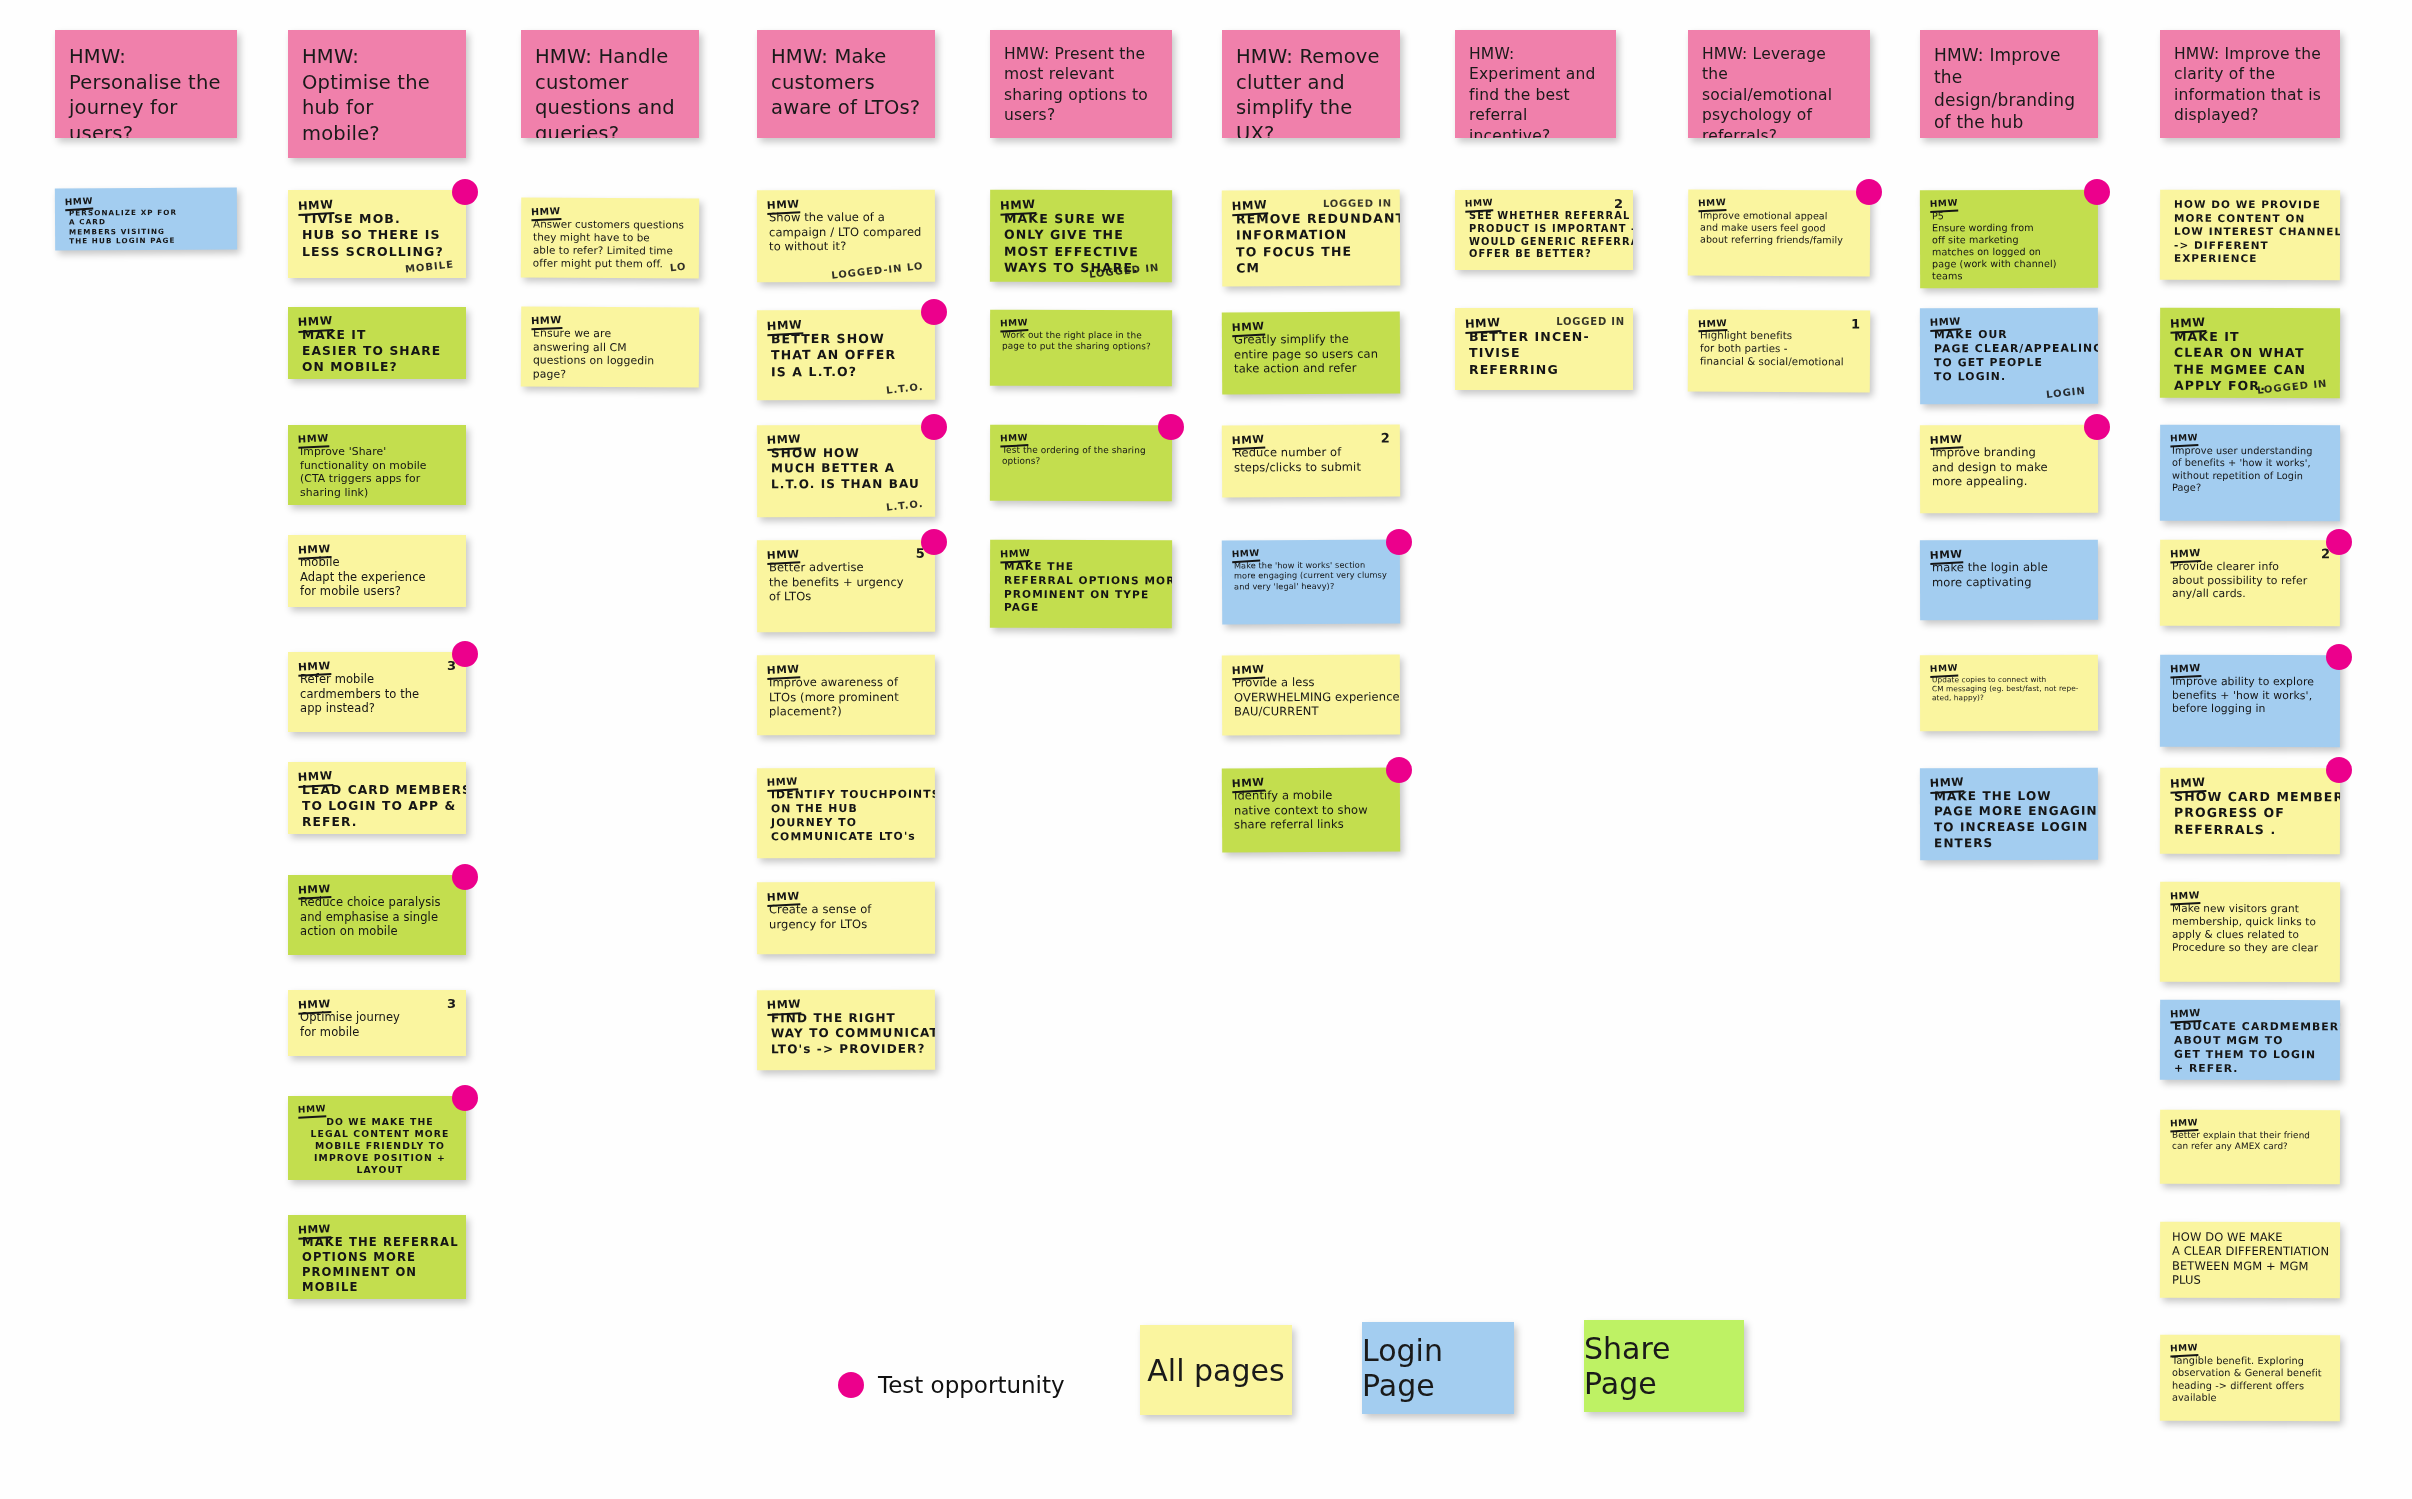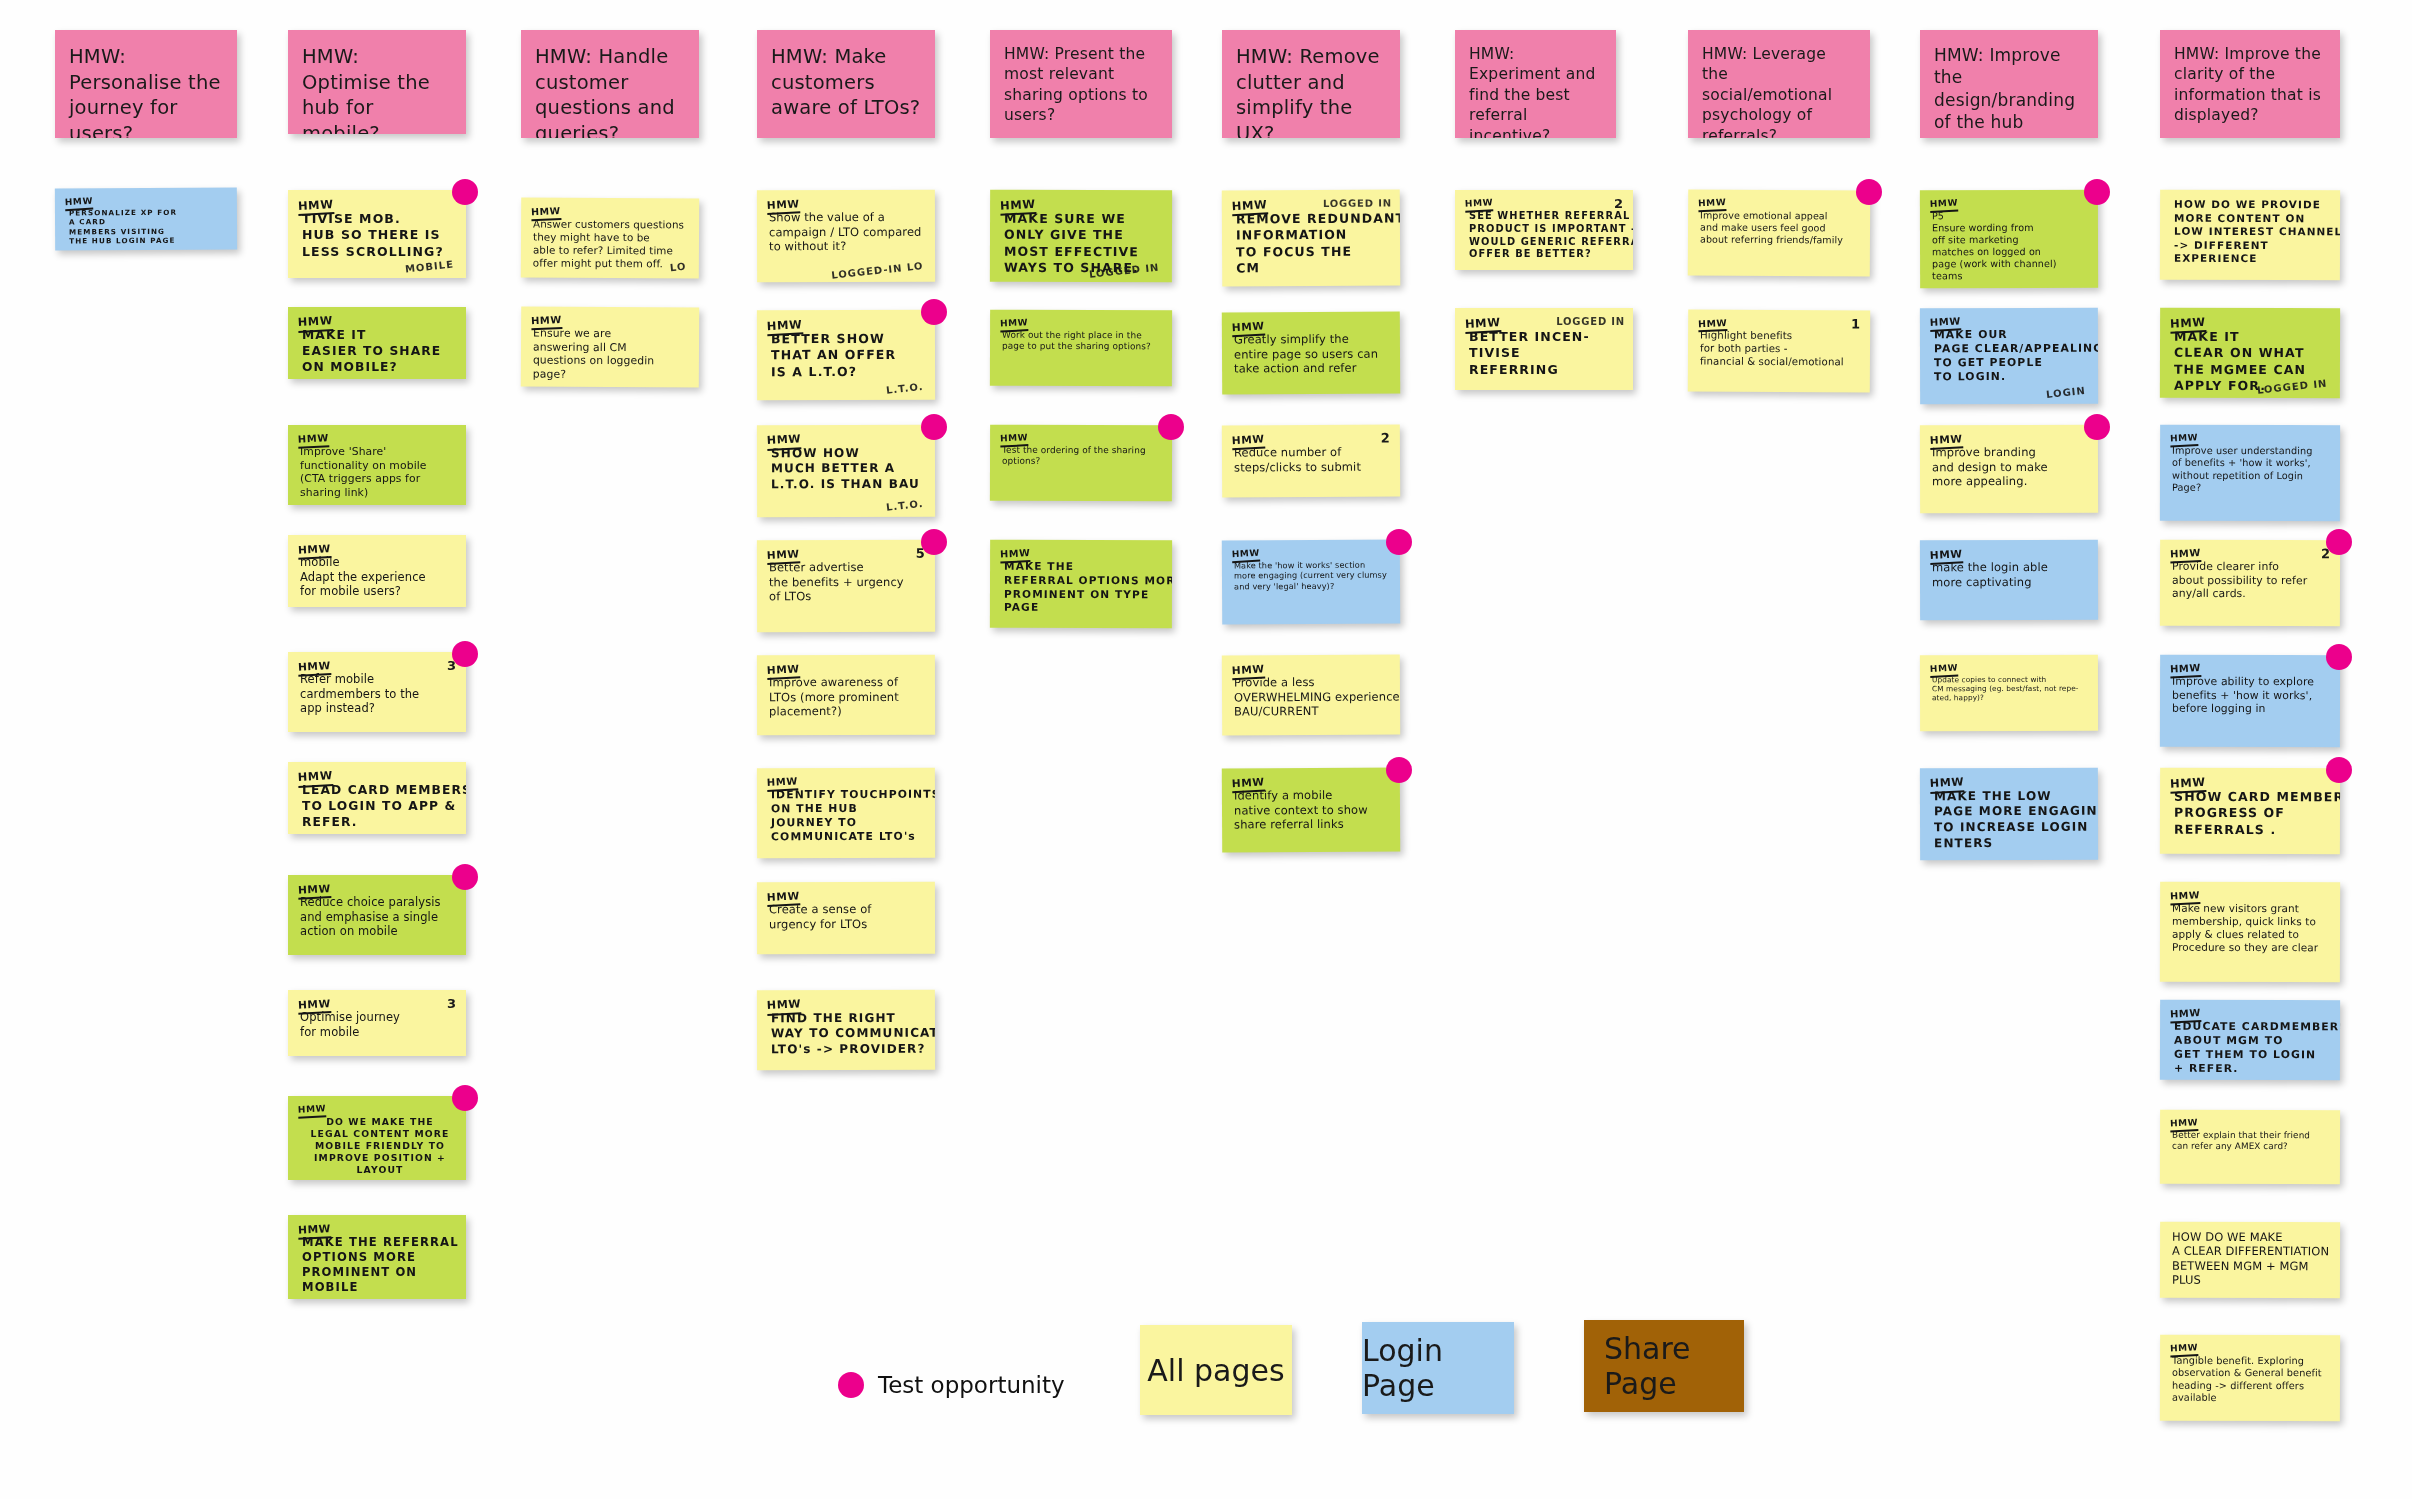--- a/index.html
+++ b/index.html
@@ -117,21 +117,21 @@
     <div class="sticky pink header-note" style="left: 55px; top: 30px; width: 182px; height: 108px;">
       <div style="font-size: 19.5px;">HMW: Personalise the journey for users?</div>
     </div>
     <div class="sticky blue" style="left: 55px; top: 188px; width: 182px; height: 62px; transform: rotate(-0.32deg);">
       <div class="hand hw-tag u" style="left: 10px; top: 8px; font-size: 9px; transform: rotate(-3deg);">HMW</div>
       <div class="hand hw-caps" style="left: 14px; top: 20px; right: 8px; font-size: 7.2px; line-height: 1.3; white-space: pre;">PERSONALIZE XP FOR
 A CARD
 MEMBERS VISITING
 THE HUB LOGIN PAGE</div>
     </div>
-    <div class="sticky pink header-note" style="left: 288px; top: 30px; width: 178px; height: 104px;">
+    <div class="sticky pink header-note" style="left: 288px; top: 30px; width: 178px; height: 128px;">
       <div style="font-size: 19.5px;">HMW: Optimise the hub for mobile?</div>
     </div>
     <div class="sticky yellow" style="left: 288px; top: 190px; width: 178px; height: 88px; transform: rotate(0deg);">
       <div class="hand hw-tag u" style="left: 10px; top: 8px; font-size: 11.5px; transform: rotate(-3deg);">HMW</div>
       <div class="hand hw-caps" style="left: 14px; top: 21.125px; right: 8px; font-size: 12.5px; line-height: 1.3; white-space: pre;">TIVISE MOB.
 HUB SO THERE IS
 LESS SCROLLING?</div>
       <div class="footer-tag" style="right: 12px; bottom: 5px;">MOBILE</div>
     </div>
     <div class="dot" style="left: 452px; top: 179px;"></div>
@@ -508,16 +508,16 @@
     <div class="legend-row" style="left: 838px; top: 1372px;">
       <div class="legend-dot"></div>
       <div class="legend-label">Test opportunity</div>
     </div>
     <div class="key-note yellow" style="background: rgb(250, 245, 159); left: 1140px; top: 1325px; width: 152px; height: 90px;">
       <span>All pages</span>
     </div>
     <div class="key-note blue" style="background: rgb(163, 205, 240); left: 1362px; top: 1322px; width: 152px; height: 92px;">
       <span>Login Page</span>
     </div>
-    <div class="key-note green" style="background: #a16207; left: 1584px; top: 1320px; width: 160px; height: 92px; padding-left: 20px;">
+    <div class="key-note green" style="background: #bef264; left: 1584px; top: 1320px; width: 160px; height: 92px;">
       <span>Share Page</span>
     </div>
   </div>
 
 </body></html>

